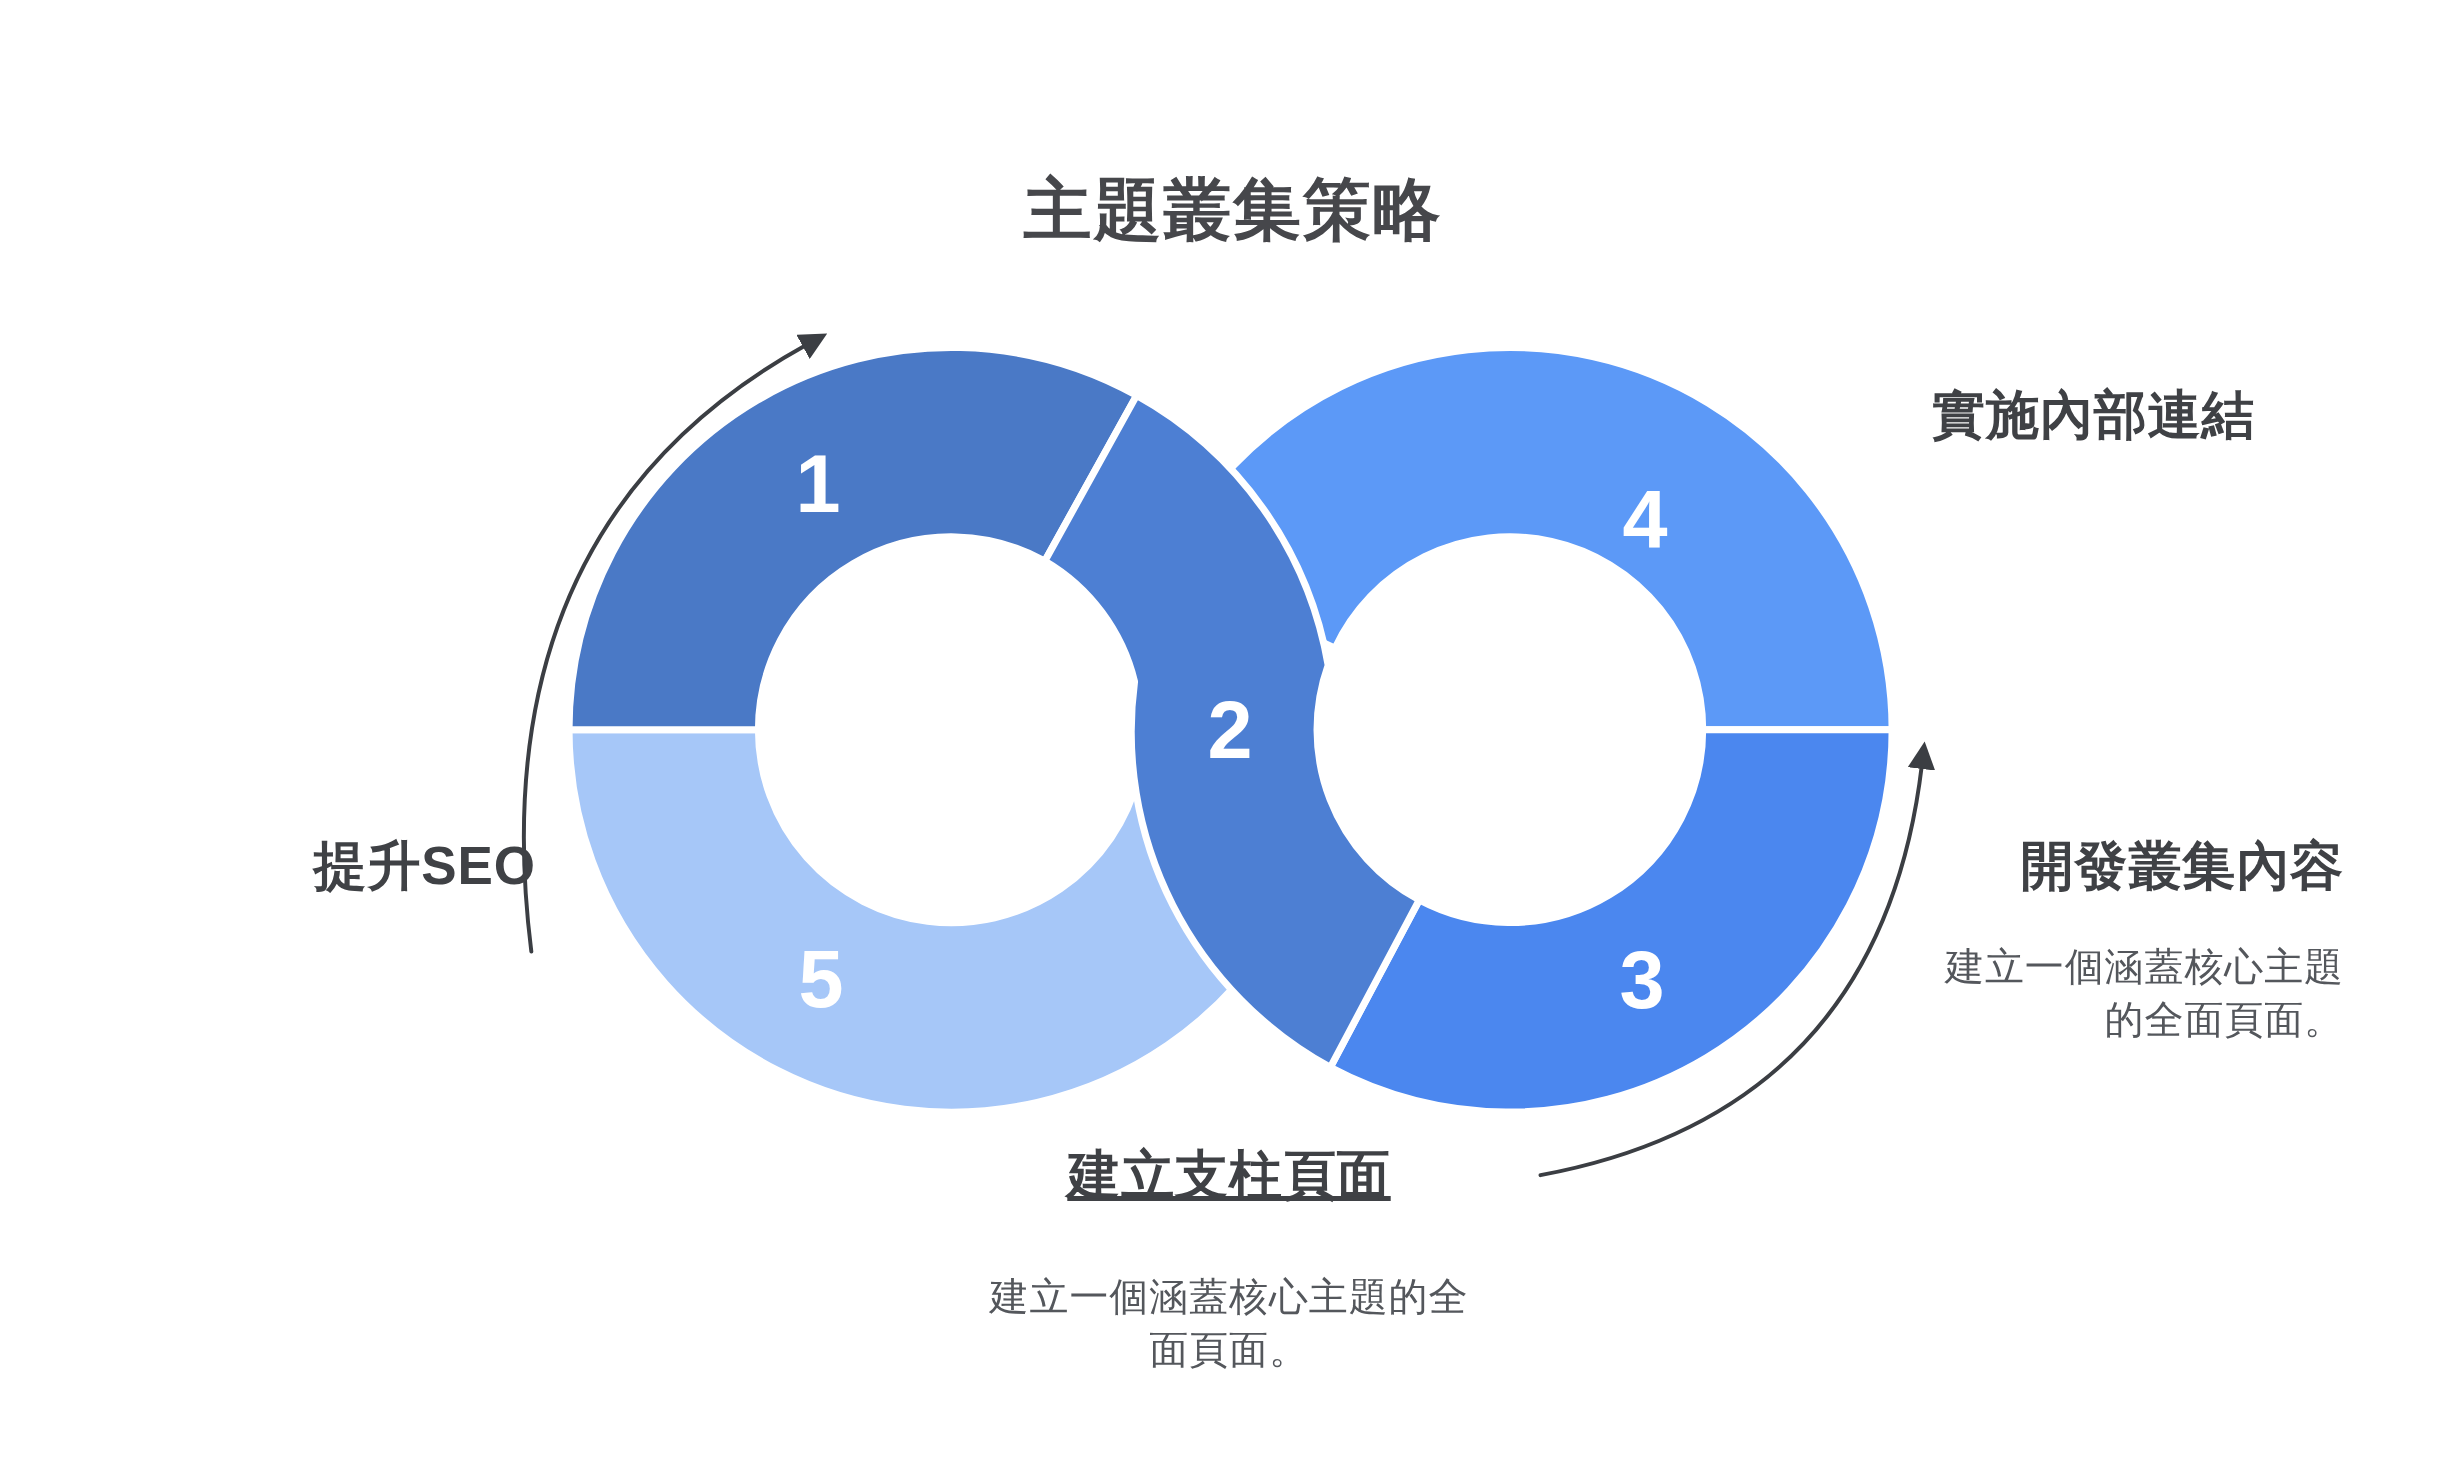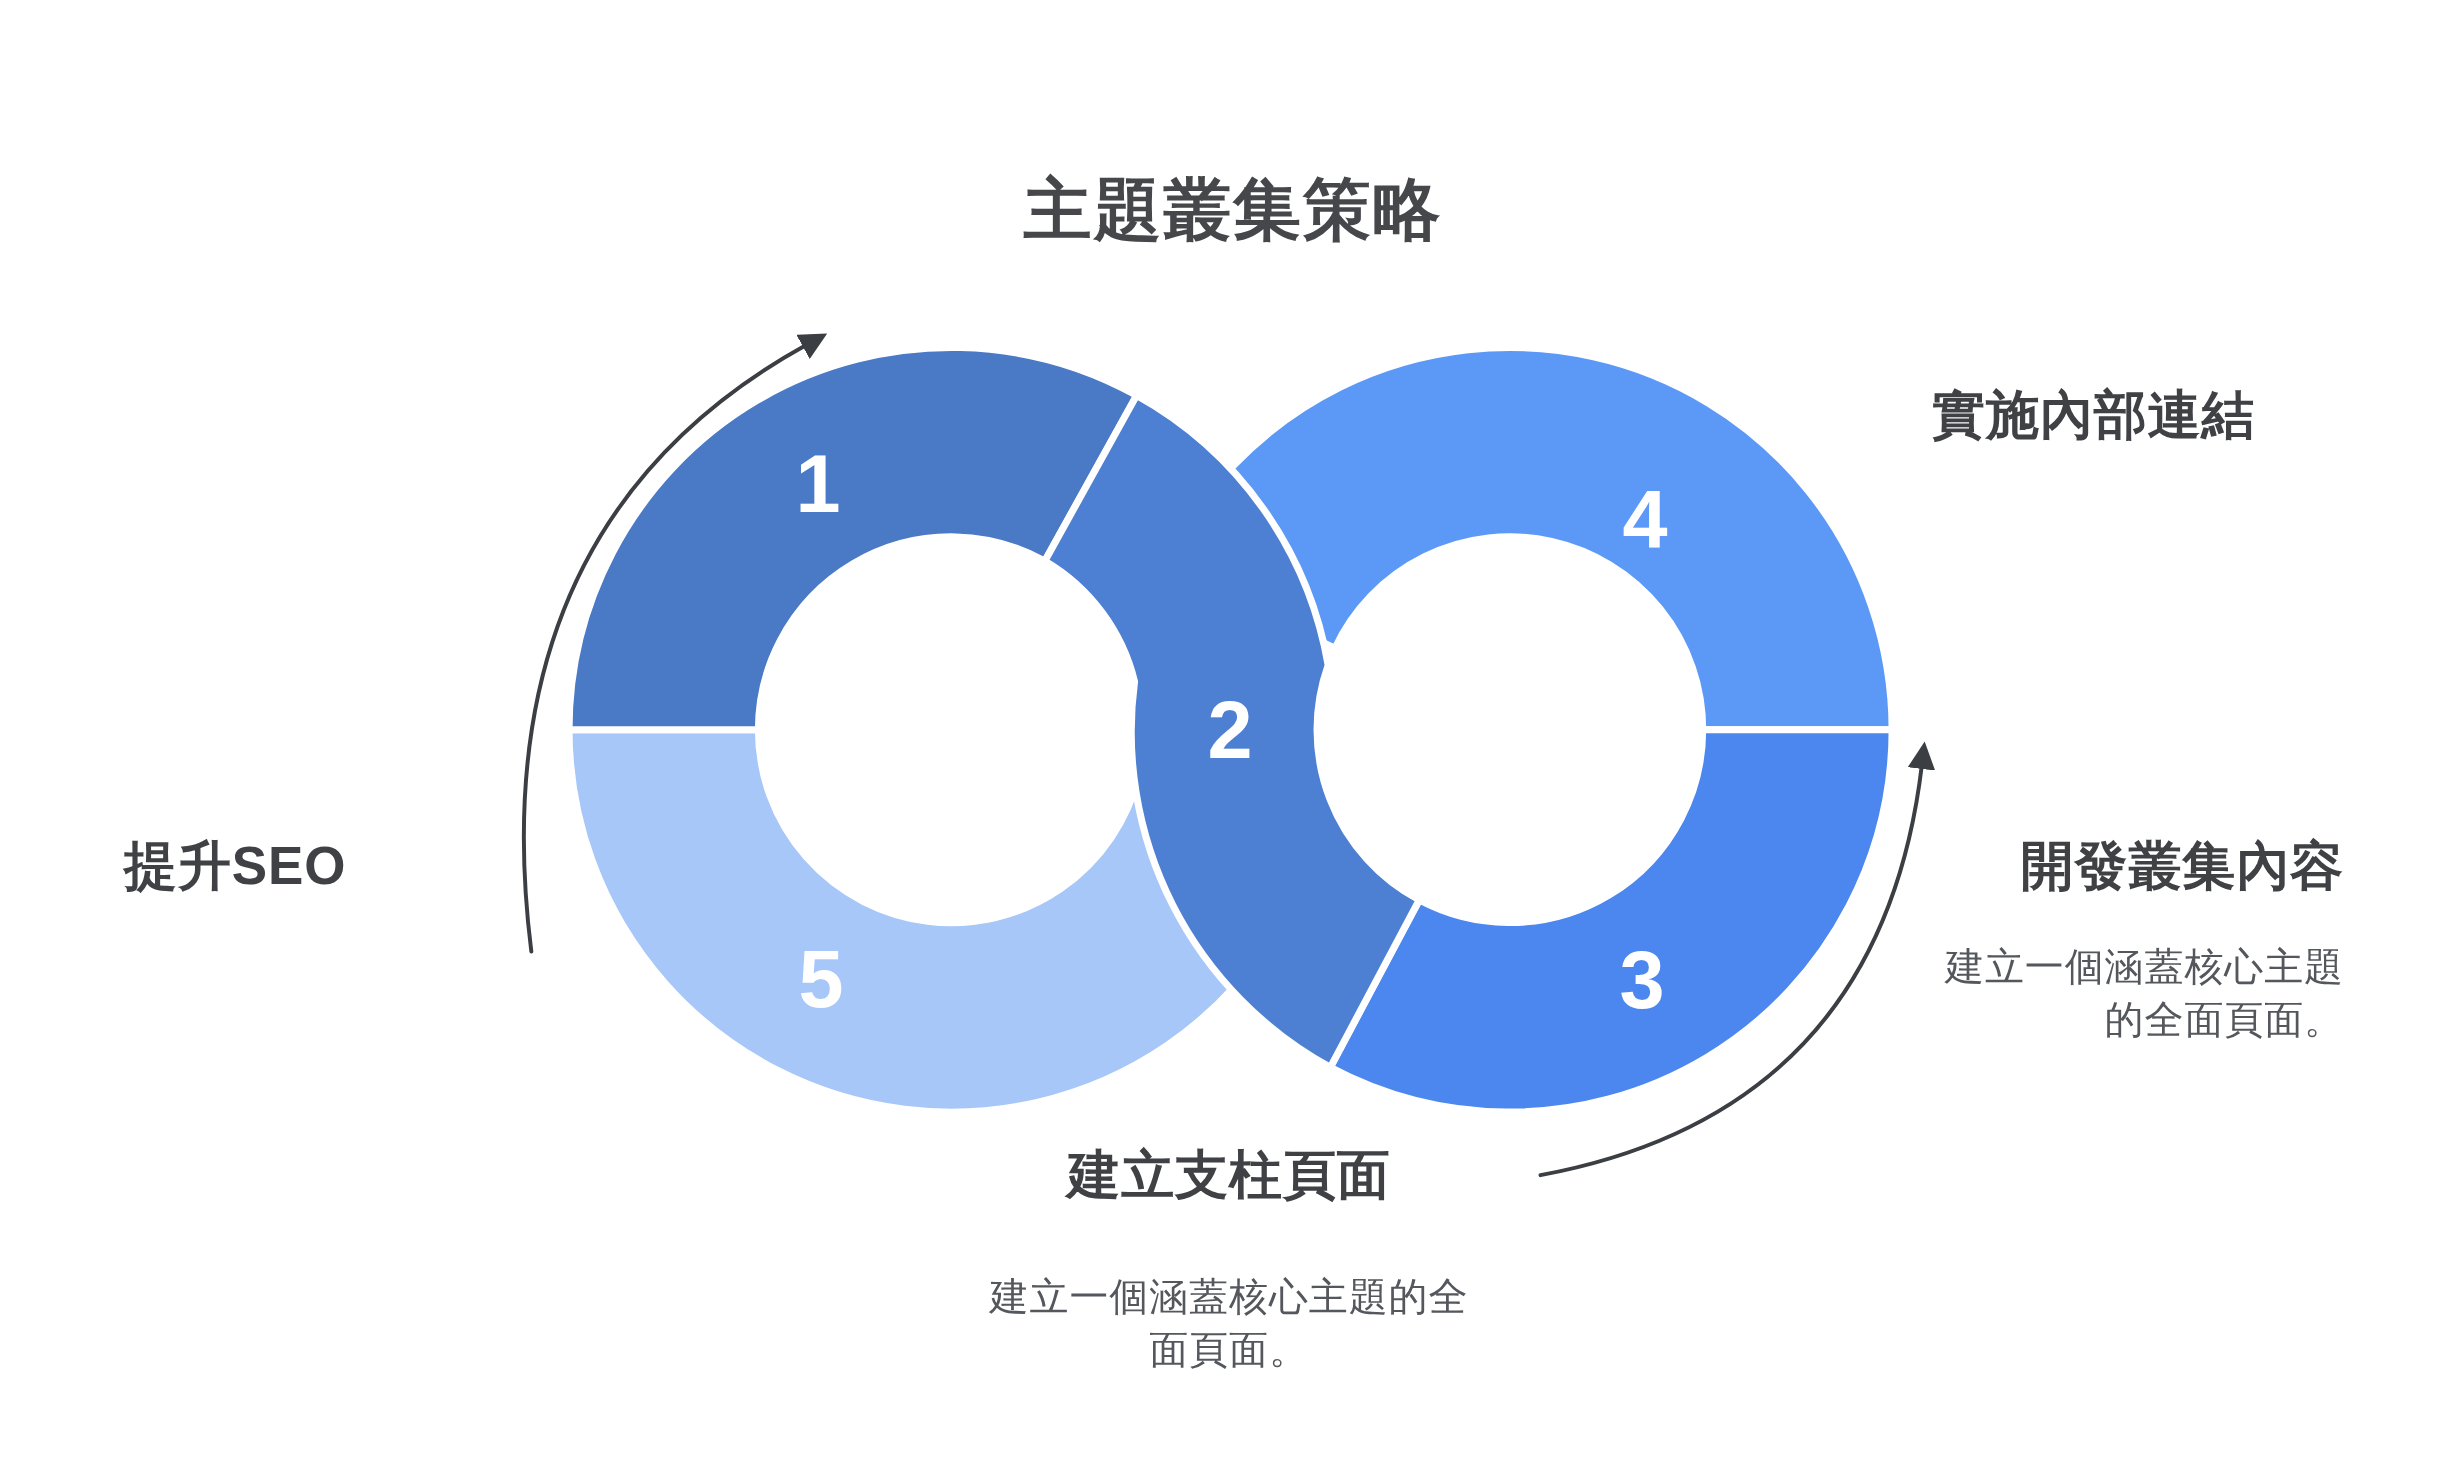--- a/index.html
+++ b/index.html
@@ -22,28 +22,28 @@
     margin:0 0 37px 0;
     font-size:53px;font-weight:700;color:#3f4145;
     letter-spacing:0.9px;
   }
   .block p{
     margin:0;
     font-size:39px;line-height:1.36;color:#54575c;
     letter-spacing:0.9px;
   }
   .block-left-top   {right:1926px;top:360px;width:412px;text-align:right;}
-  .block-left-bottom{right:1926px;top:831px;width:412px;}
+  .block-left-bottom{right:1926px;top:831px;width:412px;text-align:right;}
   .block-right-top   {left:1932px;top:360px;width:412px;text-align:left;margin-top:20px;}
   .block-right-bottom{left:1932px;top:831px;width:412px;text-align:right;}
   .block-bottom{
     left:1229px;top:1140px;width:491px;
     transform:translateX(-50%);text-align:center;
   }
-  .block-bottom h2{margin-bottom:58px;}
+  .block-bottom h2{margin-bottom:58px;text-decoration:underline;}
   .num{
     position:absolute;transform:translate(-50%,-50%);
     font-size:81px;font-weight:700;color:#ffffff;
     line-height:1;
   }
   .num-1{left:818px;top:484px;}
   .num-2{left:1230px;top:730px;}
   .num-3{left:1642px;top:980px;}
   .num-4{left:1645px;top:519px;}
   .num-5{left:821px;top:979px;}

